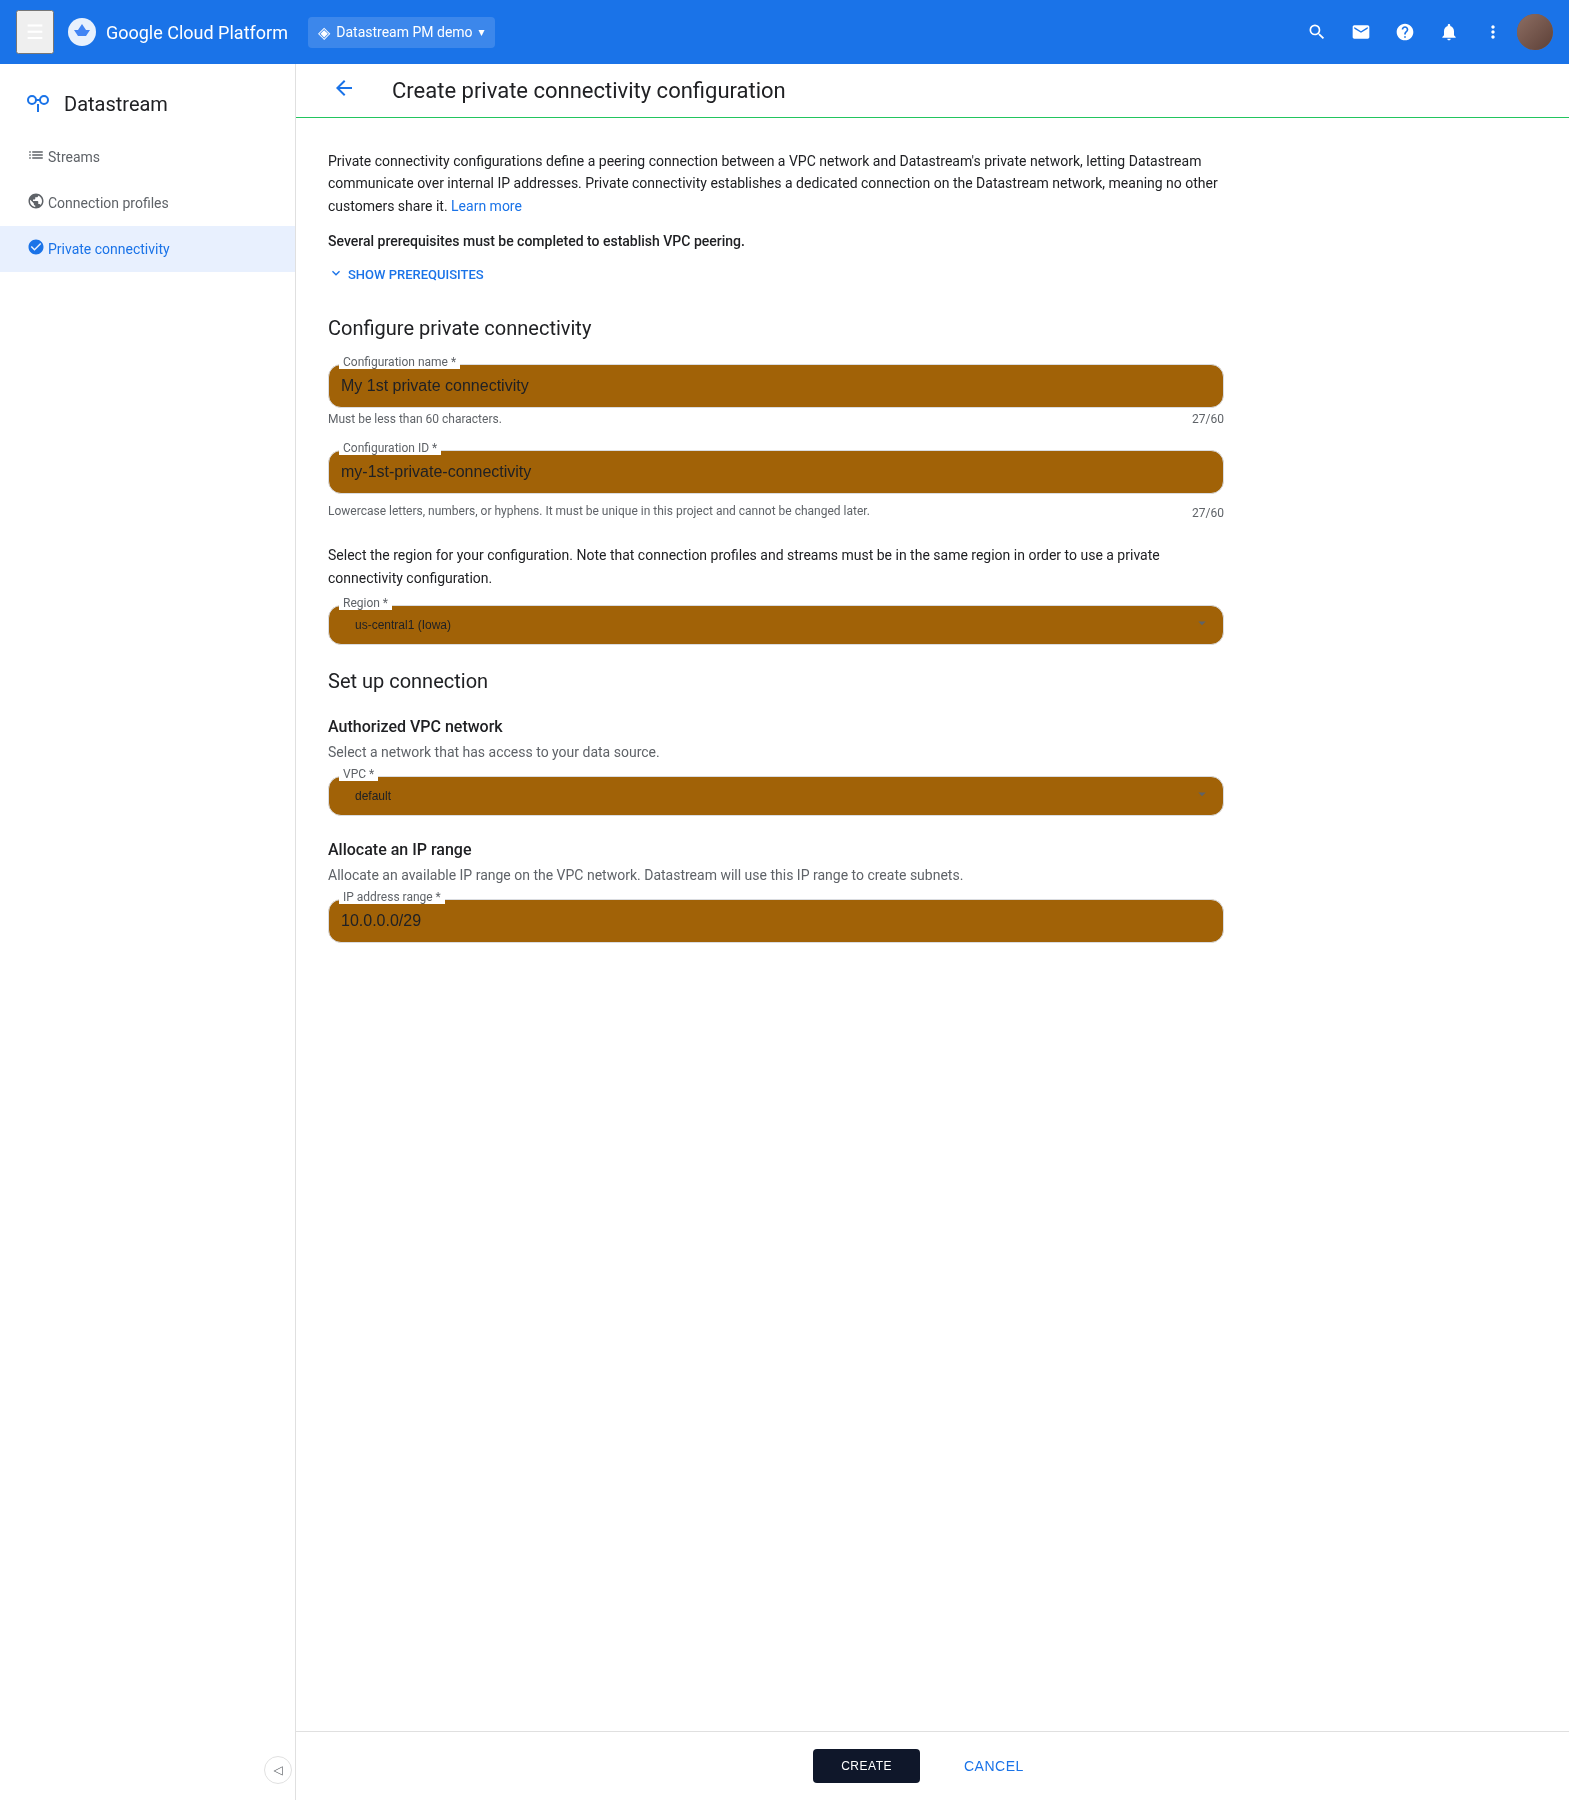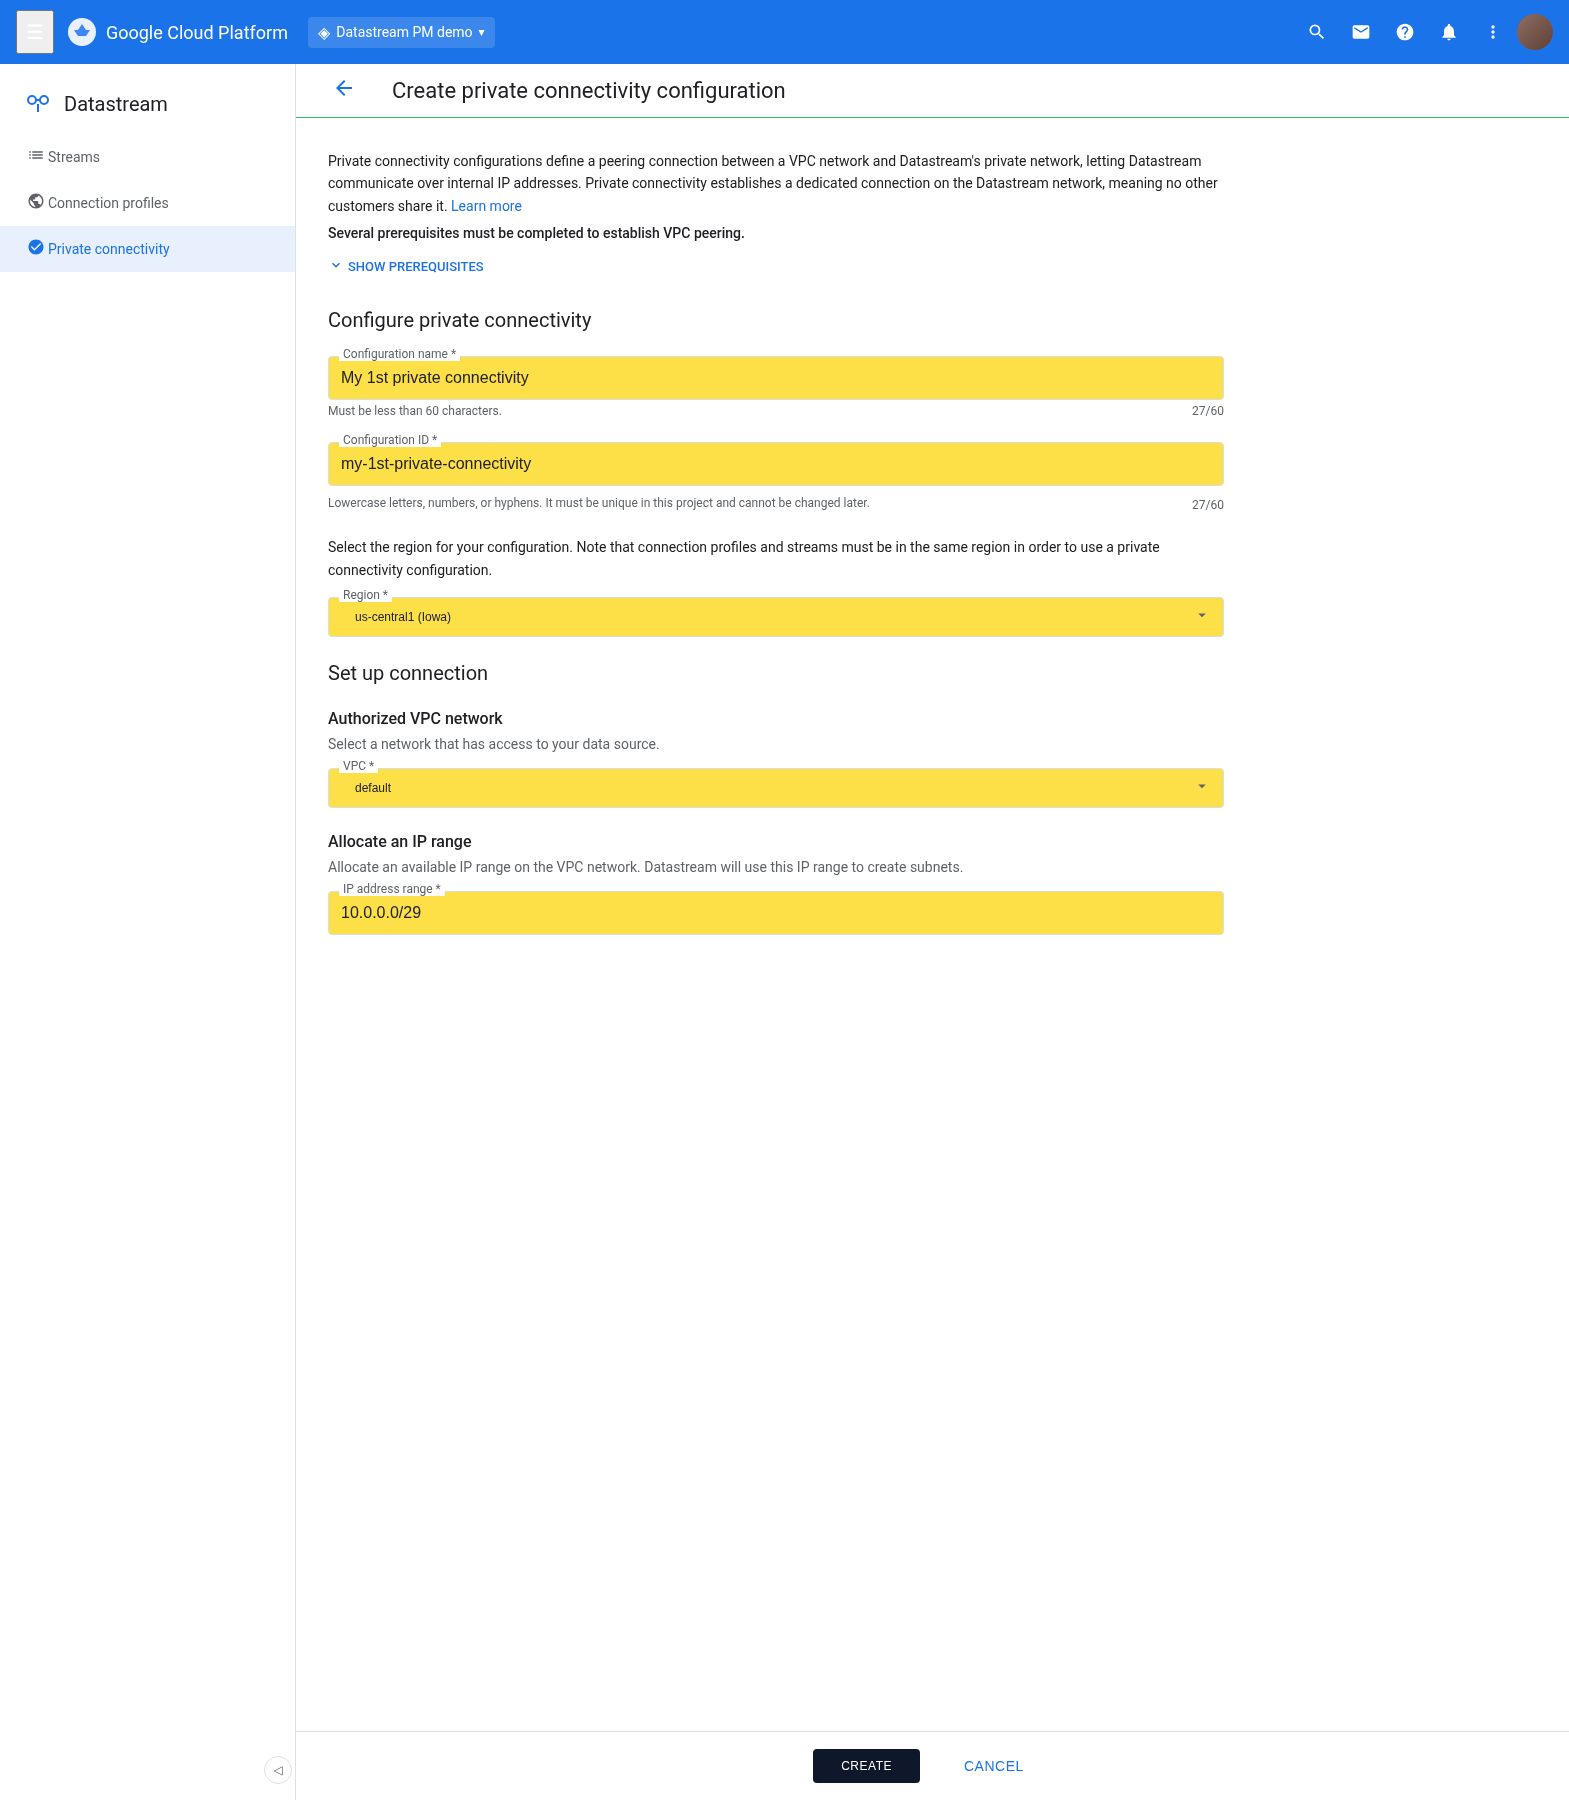--- a/index.html
+++ b/index.html
@@ -181,21 +181,21 @@
     .content-area {
       padding: 32px 32px;
       max-width: 960px;
     }
 
     
     .description-text {
       font-size: 14px;
       line-height: 1.6;
       color: #202124;
-      margin-bottom: 8px;
+      margin-bottom: 16px;
     }
     .description-text a {
       color: #1a73e8;
       text-decoration: none;
     }
     .prereq-notice {
       font-weight: 500;
       font-size: 14px;
       margin-bottom: 16px;
       color: #202124;
@@ -233,23 +233,23 @@
     }
 
     
     .form-group {
       margin-bottom: 24px;
       position: relative;
     }
     .form-field {
       position: relative;
       border: 1px solid #dadce0;
-      border-radius: 4px;
+      border-radius: 13px;
       padding: 8px 12px 8px 12px;
-      background: #fde047;
+      background: #a16207;
     }
     .form-field-label {
       position: absolute;
       top: -10px;
       left: 10px;
       background: white;
       padding: 0 4px;
       font-size: 12px;
       color: #5f6368;
     }

